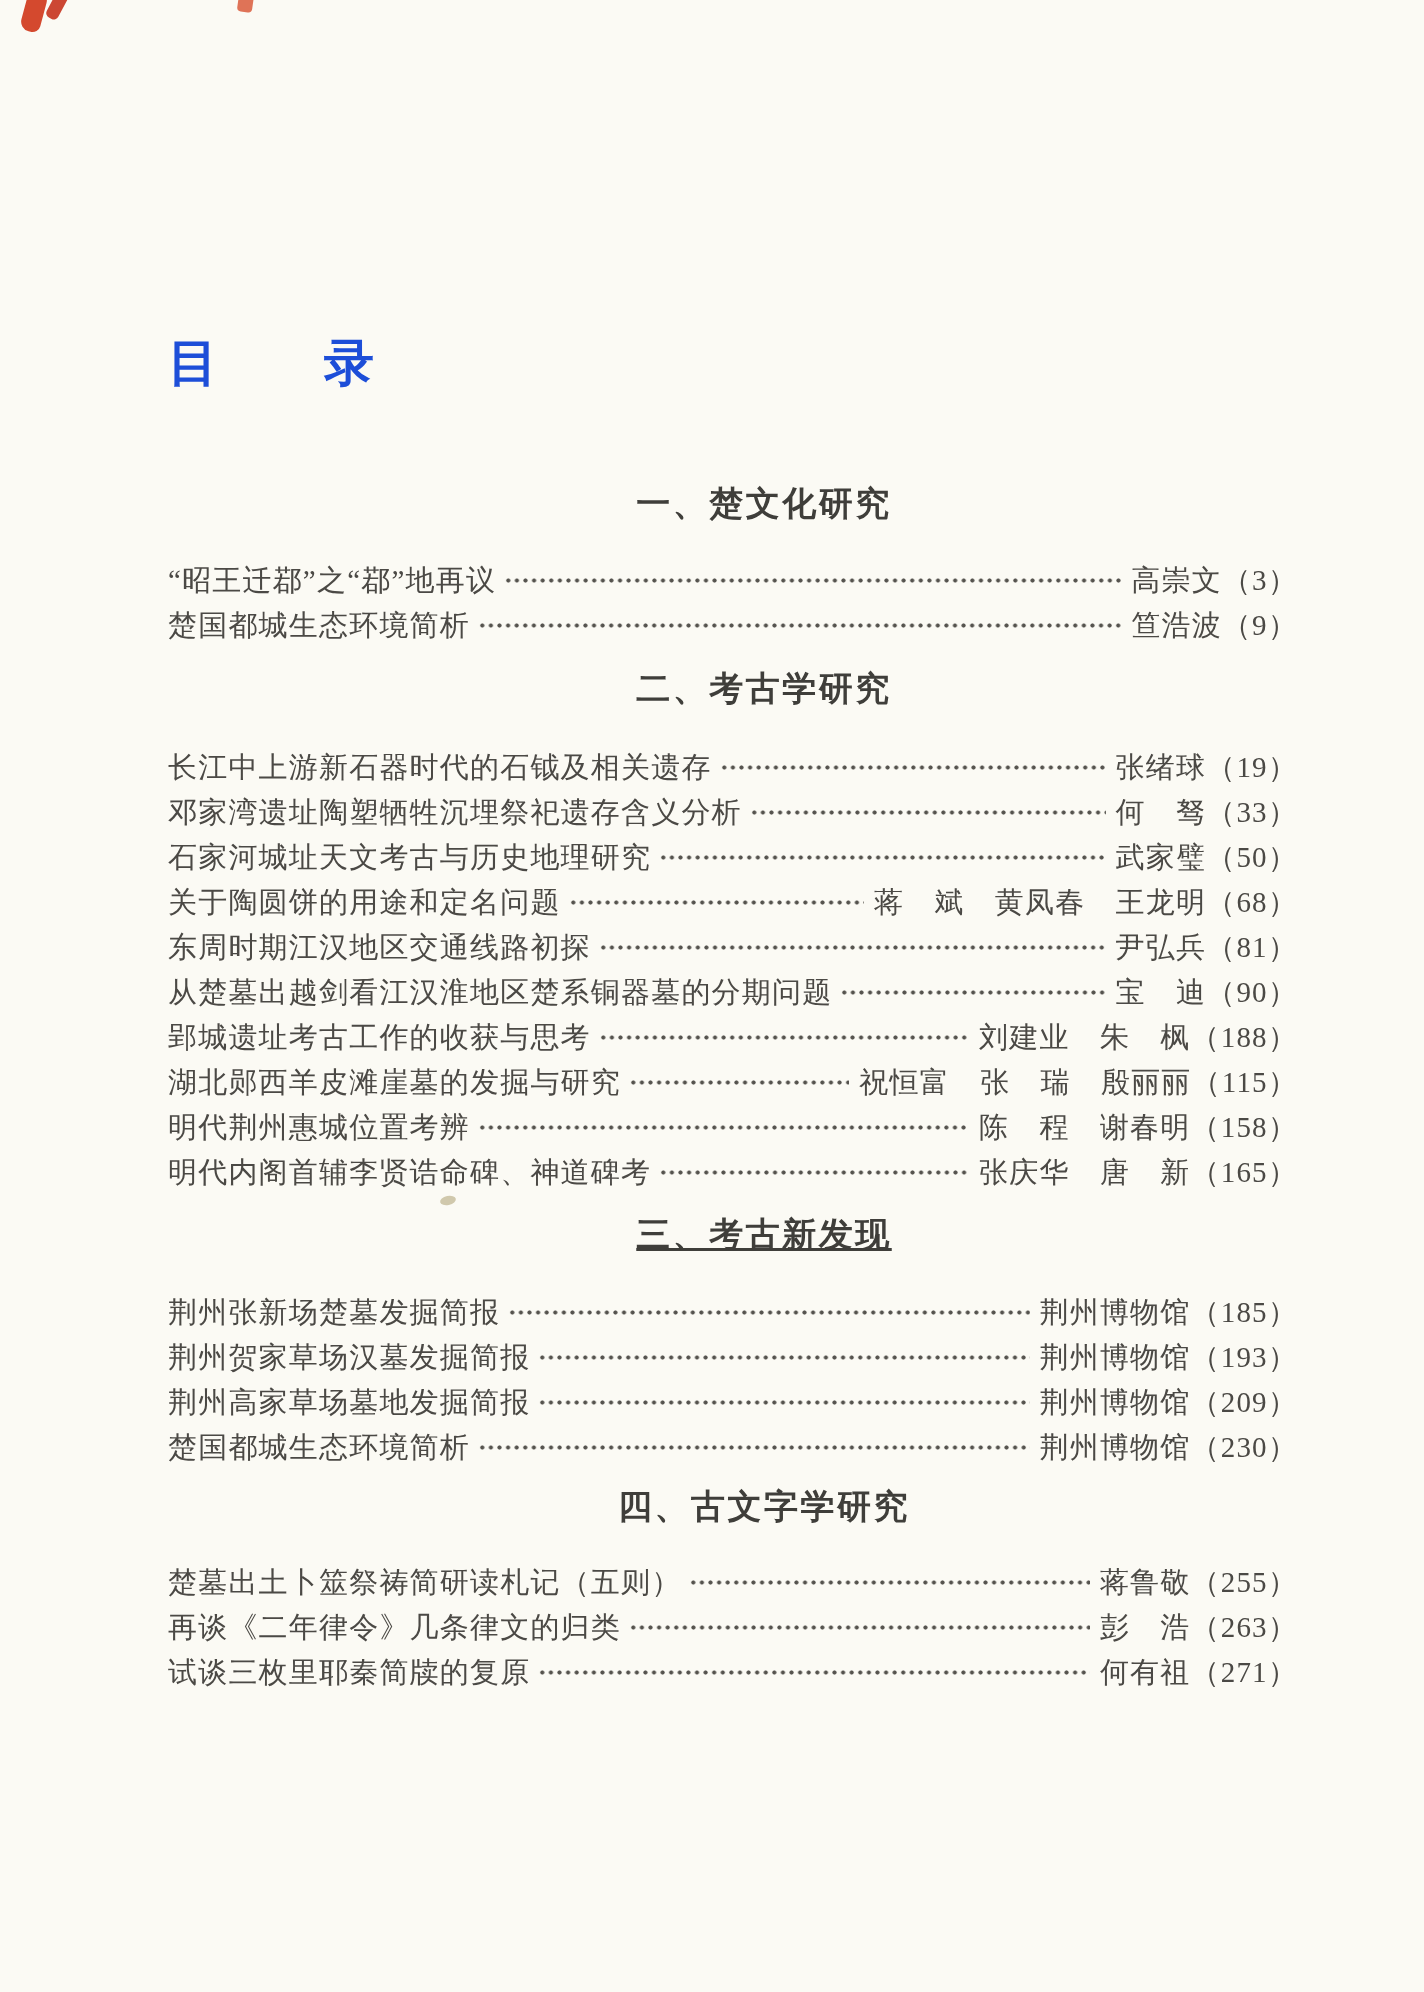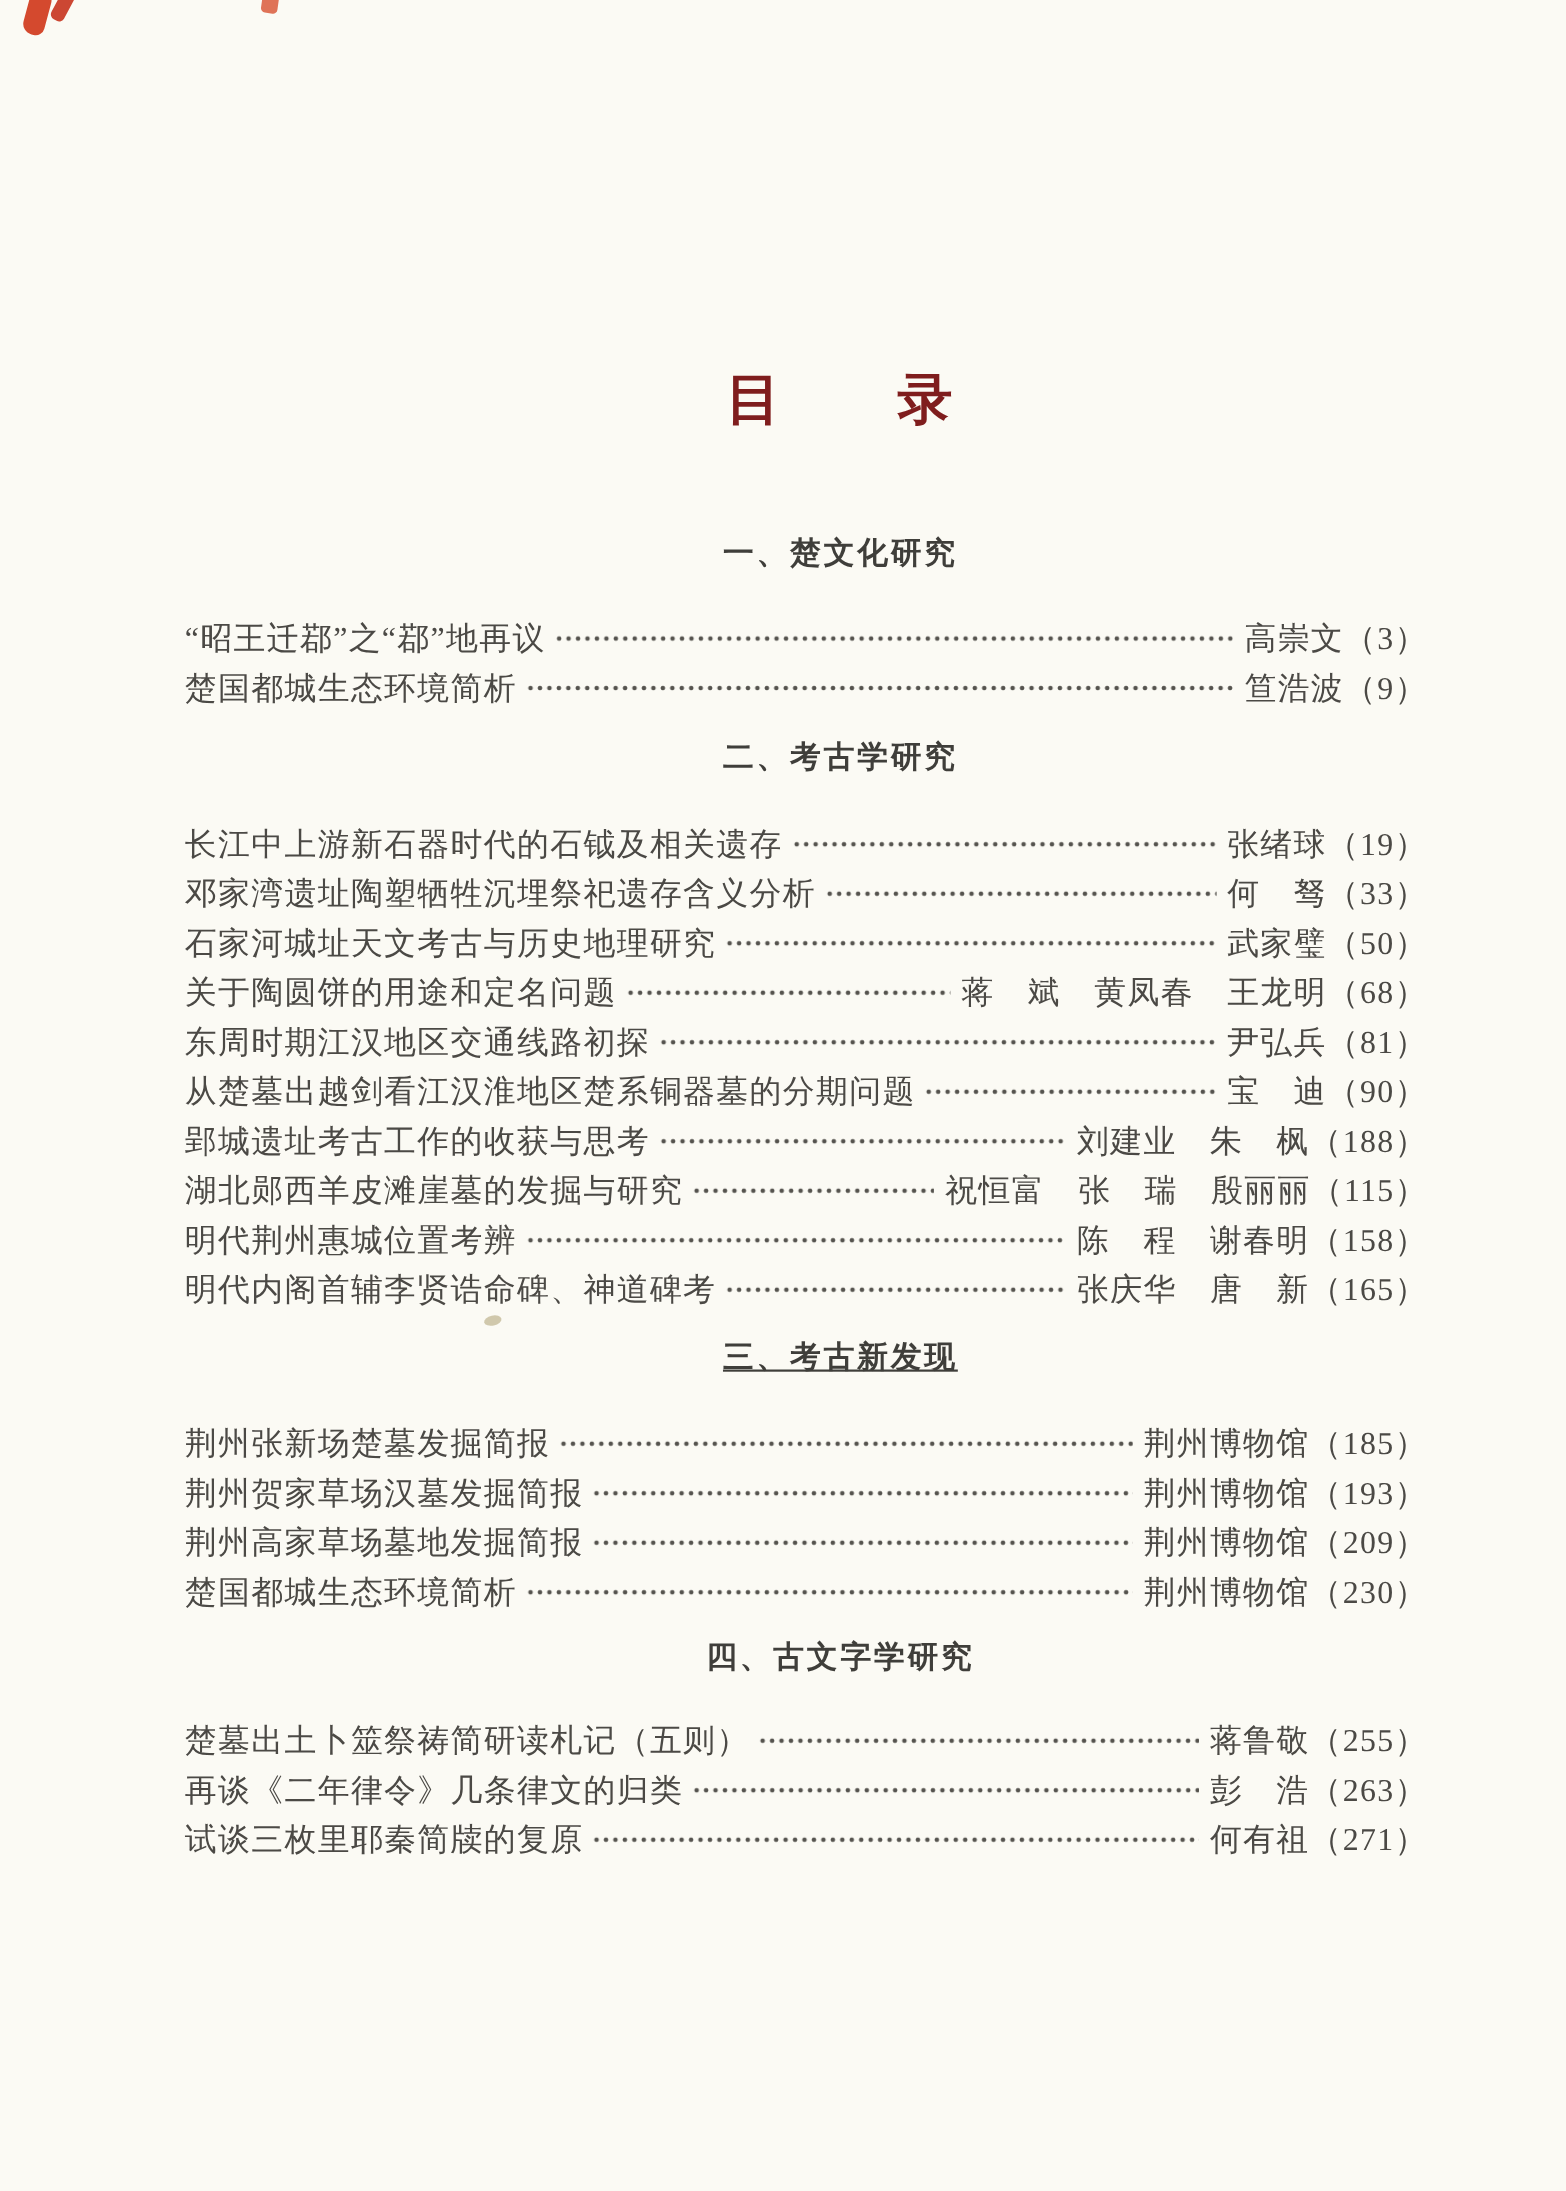--- a/index.html
+++ b/index.html
@@ -8,33 +8,32 @@
     background:#fbfaf4;
     position:relative;
     overflow:hidden;
     font-family:"Liberation Serif",serif;
     color:#4b4945;
   }
   .content{padding:0 64px 0 168px;}
 
   .doc-title{
     margin:333px 0 0 0;
-    text-align:center;
     font-family:Liberation Serif, serif;
     font-weight:700;
     font-size:50px;
     line-height:60px;
     letter-spacing:2px;
-    color:#7f1d1d;
+    color:#1d4ed8;
   }
 
   .section-heading{
     font-family:"Liberation Sans",sans-serif;
     font-weight:700;
-    font-size:28px;
+    font-size:34px;
     line-height:32px;
     letter-spacing:2.5px;
     text-align:center;
     color:#3f3e3a;
     margin:0;
   }
   #sections section:nth-of-type(1) .section-heading{margin:94px 0 39px;}
   #sections section:nth-of-type(2) .section-heading{margin:24px 0 41px;}
   #sections section:nth-of-type(3) .section-heading{margin:23px 0 40px;text-decoration:underline;}
   #sections section:nth-of-type(4) .section-heading{margin:20px 0 38px;}

